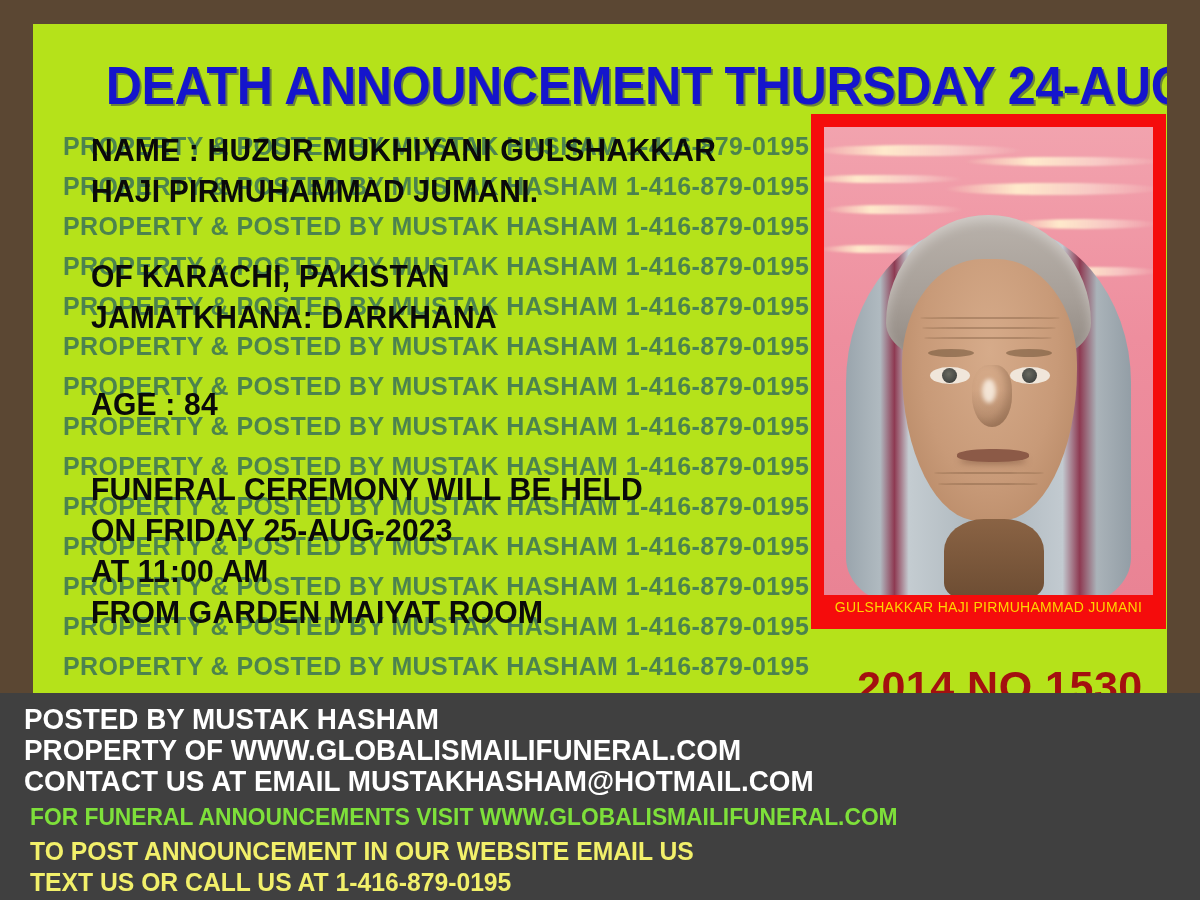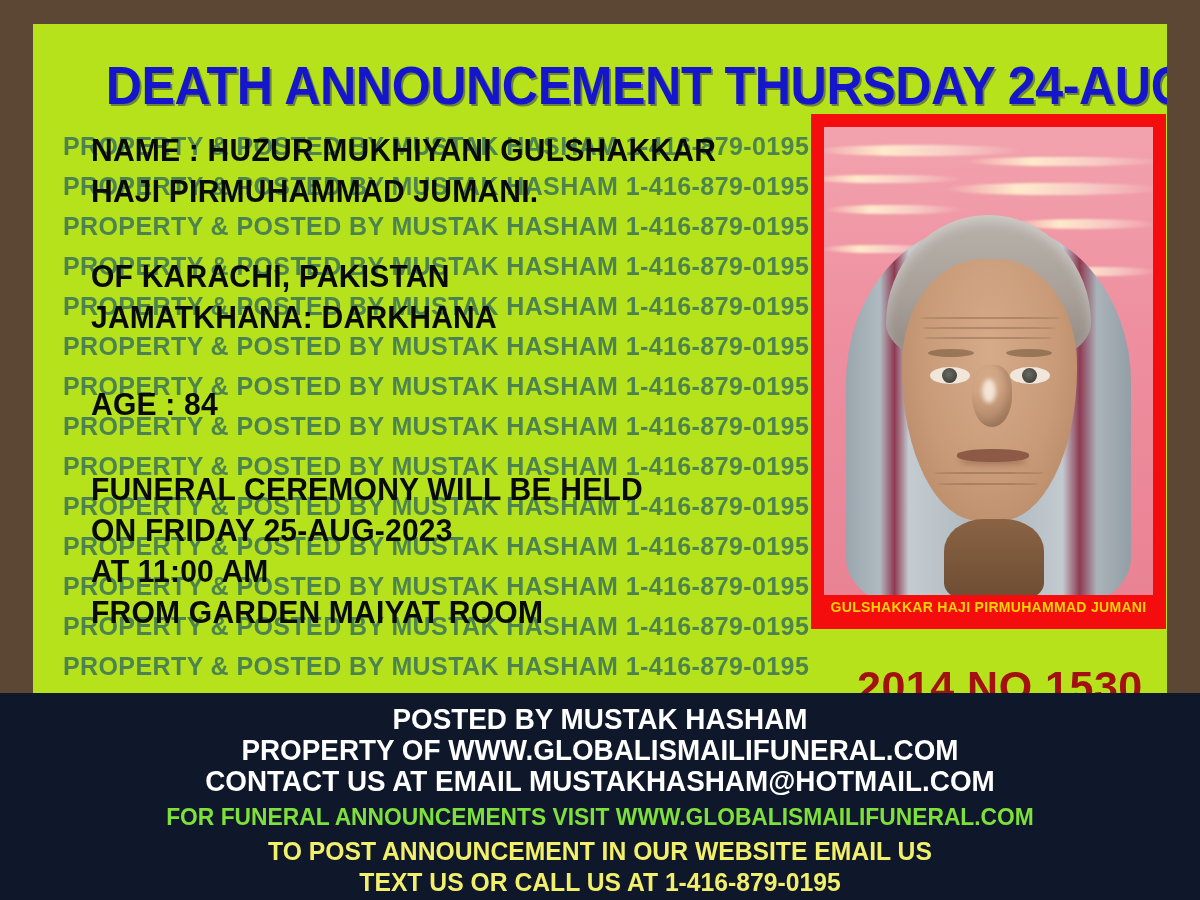--- a/index.html
+++ b/index.html
@@ -225,21 +225,21 @@
 
   
   #photo-caption {
     position: absolute;
     left: 13px;
     bottom: 14px;
     width: 329px;
     text-align: center;
     color: #ffd400;
     font-size: 14px;
-    font-weight: bold;
+    font-weight: normal;
     letter-spacing: .3px;
     z-index: 6;
     font-family: "Liberation Sans", sans-serif;
     white-space: nowrap;
   }
 
   
   #serial {
     position: absolute;
     left: 824px;
@@ -253,23 +253,22 @@
     white-space: nowrap;
   }
 
   
   #footer {
     position: absolute;
     left: 0;
     top: 693px;
     width: 1200px;
     height: 207px;
-    background: #0f172a;
+    background: #404040;
     z-index: 7;
-    text-align: center;
   }
   .foot-white {
     color: #ffffff;
     font-size: 29px;
     font-weight: bold;
     line-height: 31px;
     letter-spacing: 0;
     font-family: "Liberation Sans Narrow", "Liberation Sans", sans-serif;
     transform: scaleX(0.96);
     white-space: nowrap;

